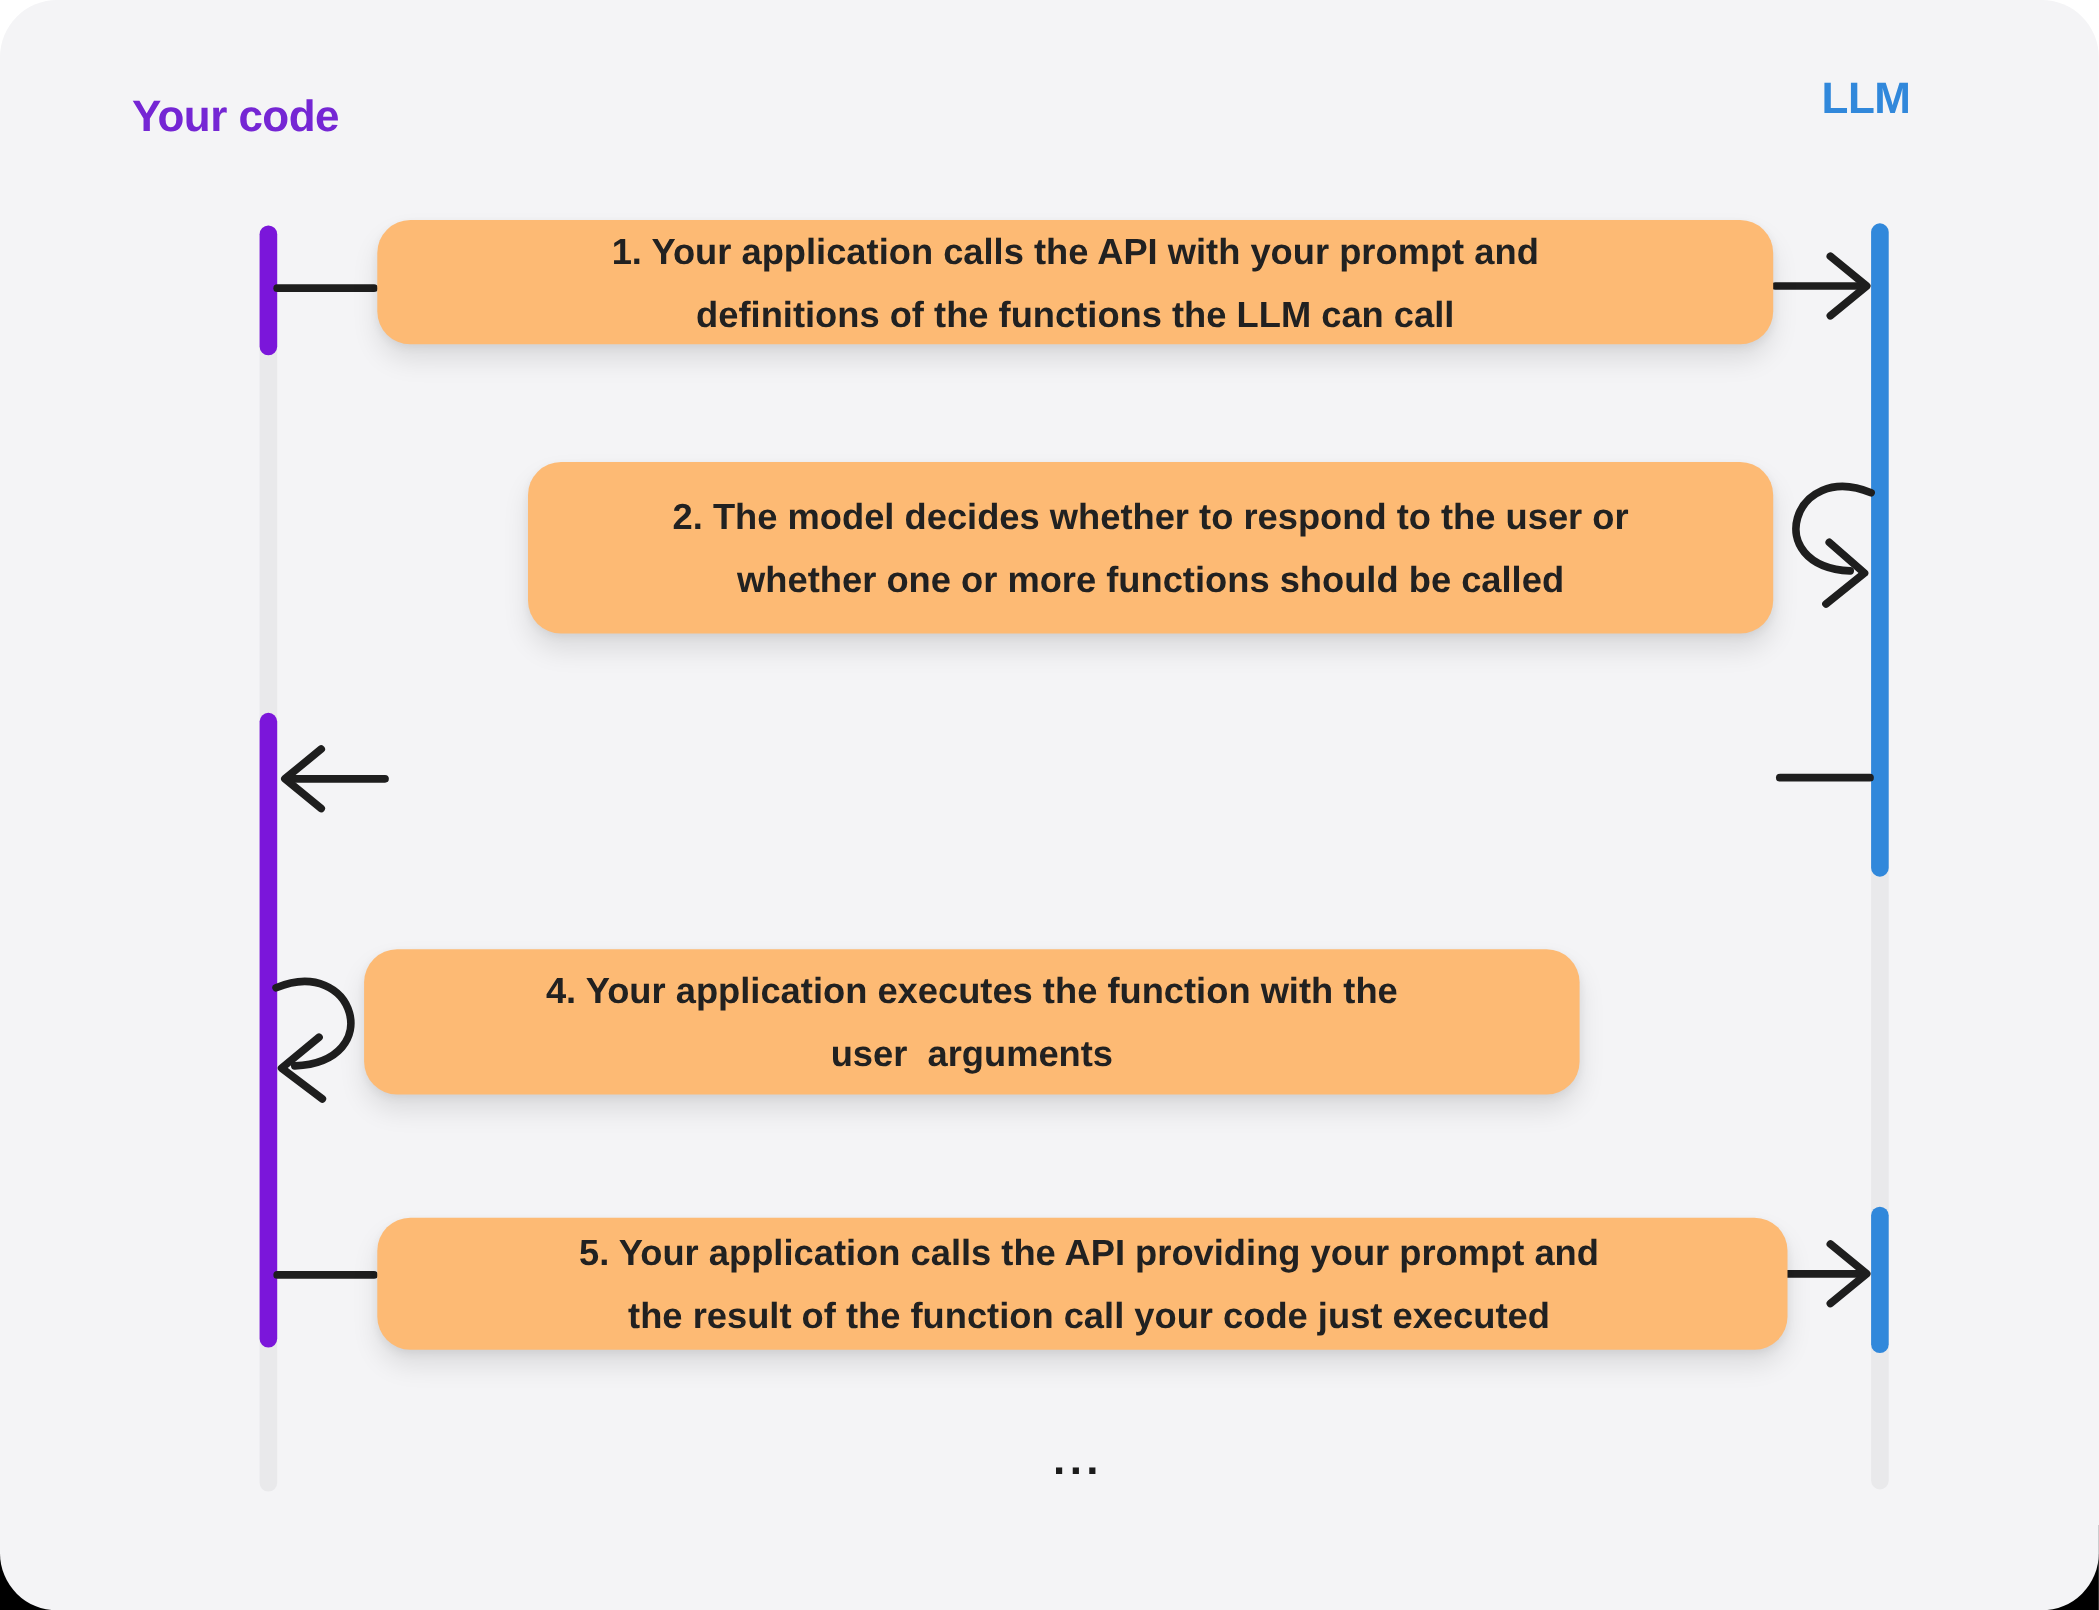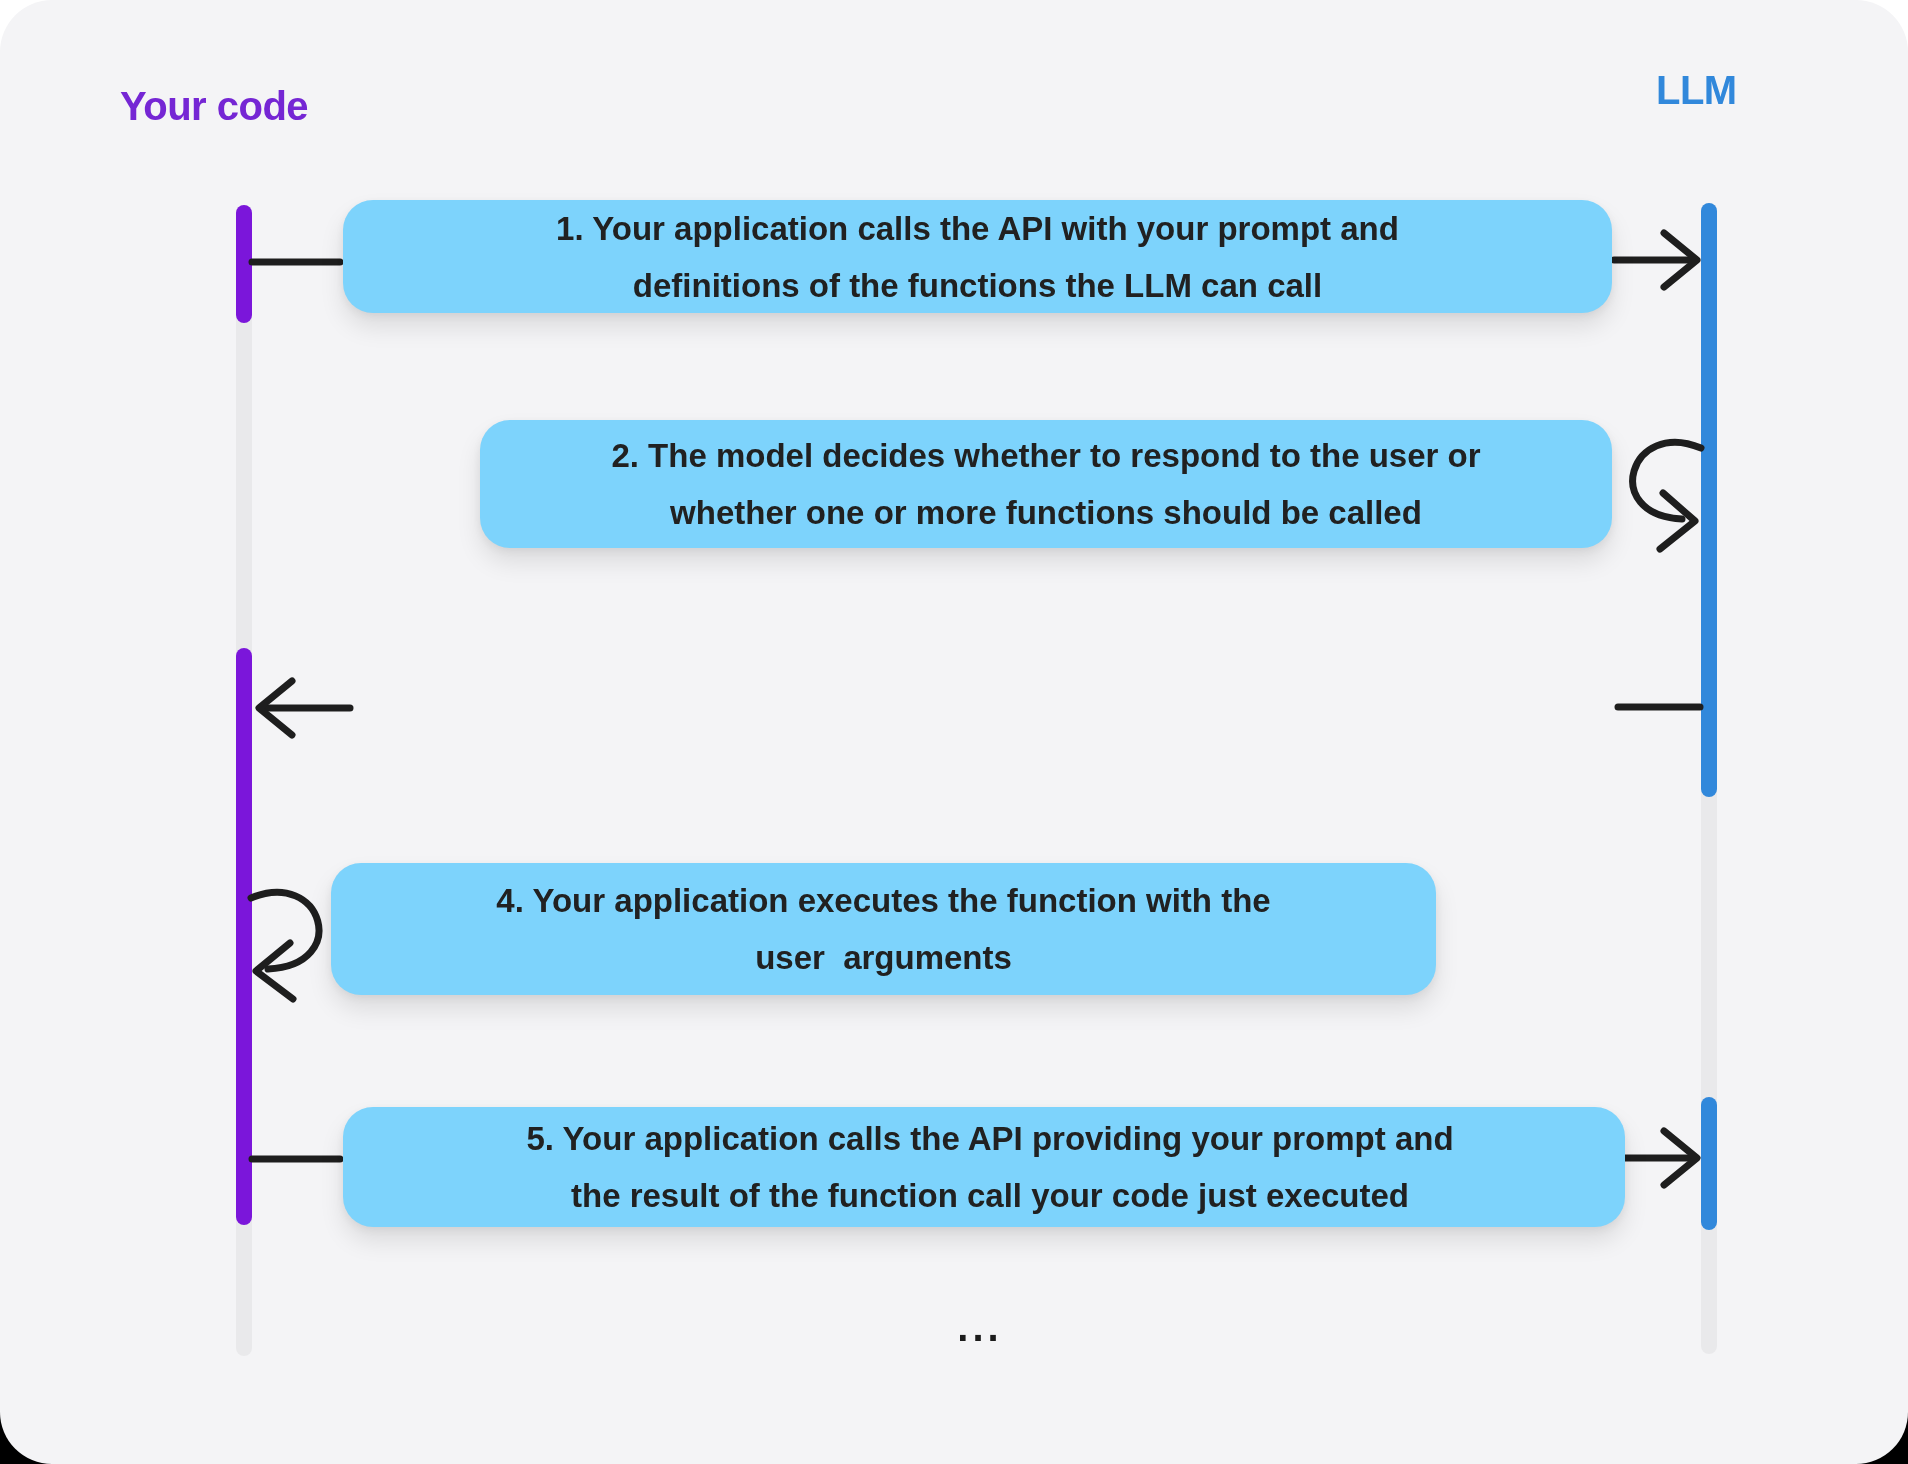--- a/index.html
+++ b/index.html
@@ -32,29 +32,29 @@
     position:absolute;width:16px;border-radius:9px;
   }
   .act-purple{background:#7b16da;}
   .act-blue{background:#3188db;}
   .act-p1{left:236px;top:205px;height:118px;}
   .act-p2{left:236px;top:648px;height:577px;}
   .act-b1{left:1701px;top:203px;height:594px;}
   .act-b2{left:1701px;top:1097px;height:133px;}
   .msg-box{
     position:absolute;
-    background:#7dd3fc;border-radius:30px;
+    background:#fdba74;border-radius:30px;
     box-shadow:0 14px 24px rgba(0,0,0,.10),0 3px 8px rgba(0,0,0,.06);
     display:flex;flex-direction:column;align-items:center;justify-content:center;
     text-align:center;
     color:#212121;font-size:33px;font-weight:700;line-height:57px;
   }
   .msg-box span{display:block;white-space:pre-wrap;}
   .box-1{left:343px;top:200px;width:1269px;height:113px;}
-  .box-2{left:480px;top:420px;width:1132px;height:128px;}
+  .box-2{left:480px;top:420px;width:1132px;height:156px;}
   .box-3{left:350px;top:642px;width:1268px;height:133px;}
   .box-4{left:331px;top:863px;width:1105px;height:132px;}
   .box-5{left:343px;top:1107px;width:1270px;height:120px;padding-left:12px;}
   .arrows{position:absolute;left:0;top:0;pointer-events:none;}
   .ellipsis{
     position:absolute;left:880px;top:1305px;width:200px;
     text-align:center;
     font-size:40px;font-weight:800;letter-spacing:4px;color:#1b1b1b;
   }
 </style>

